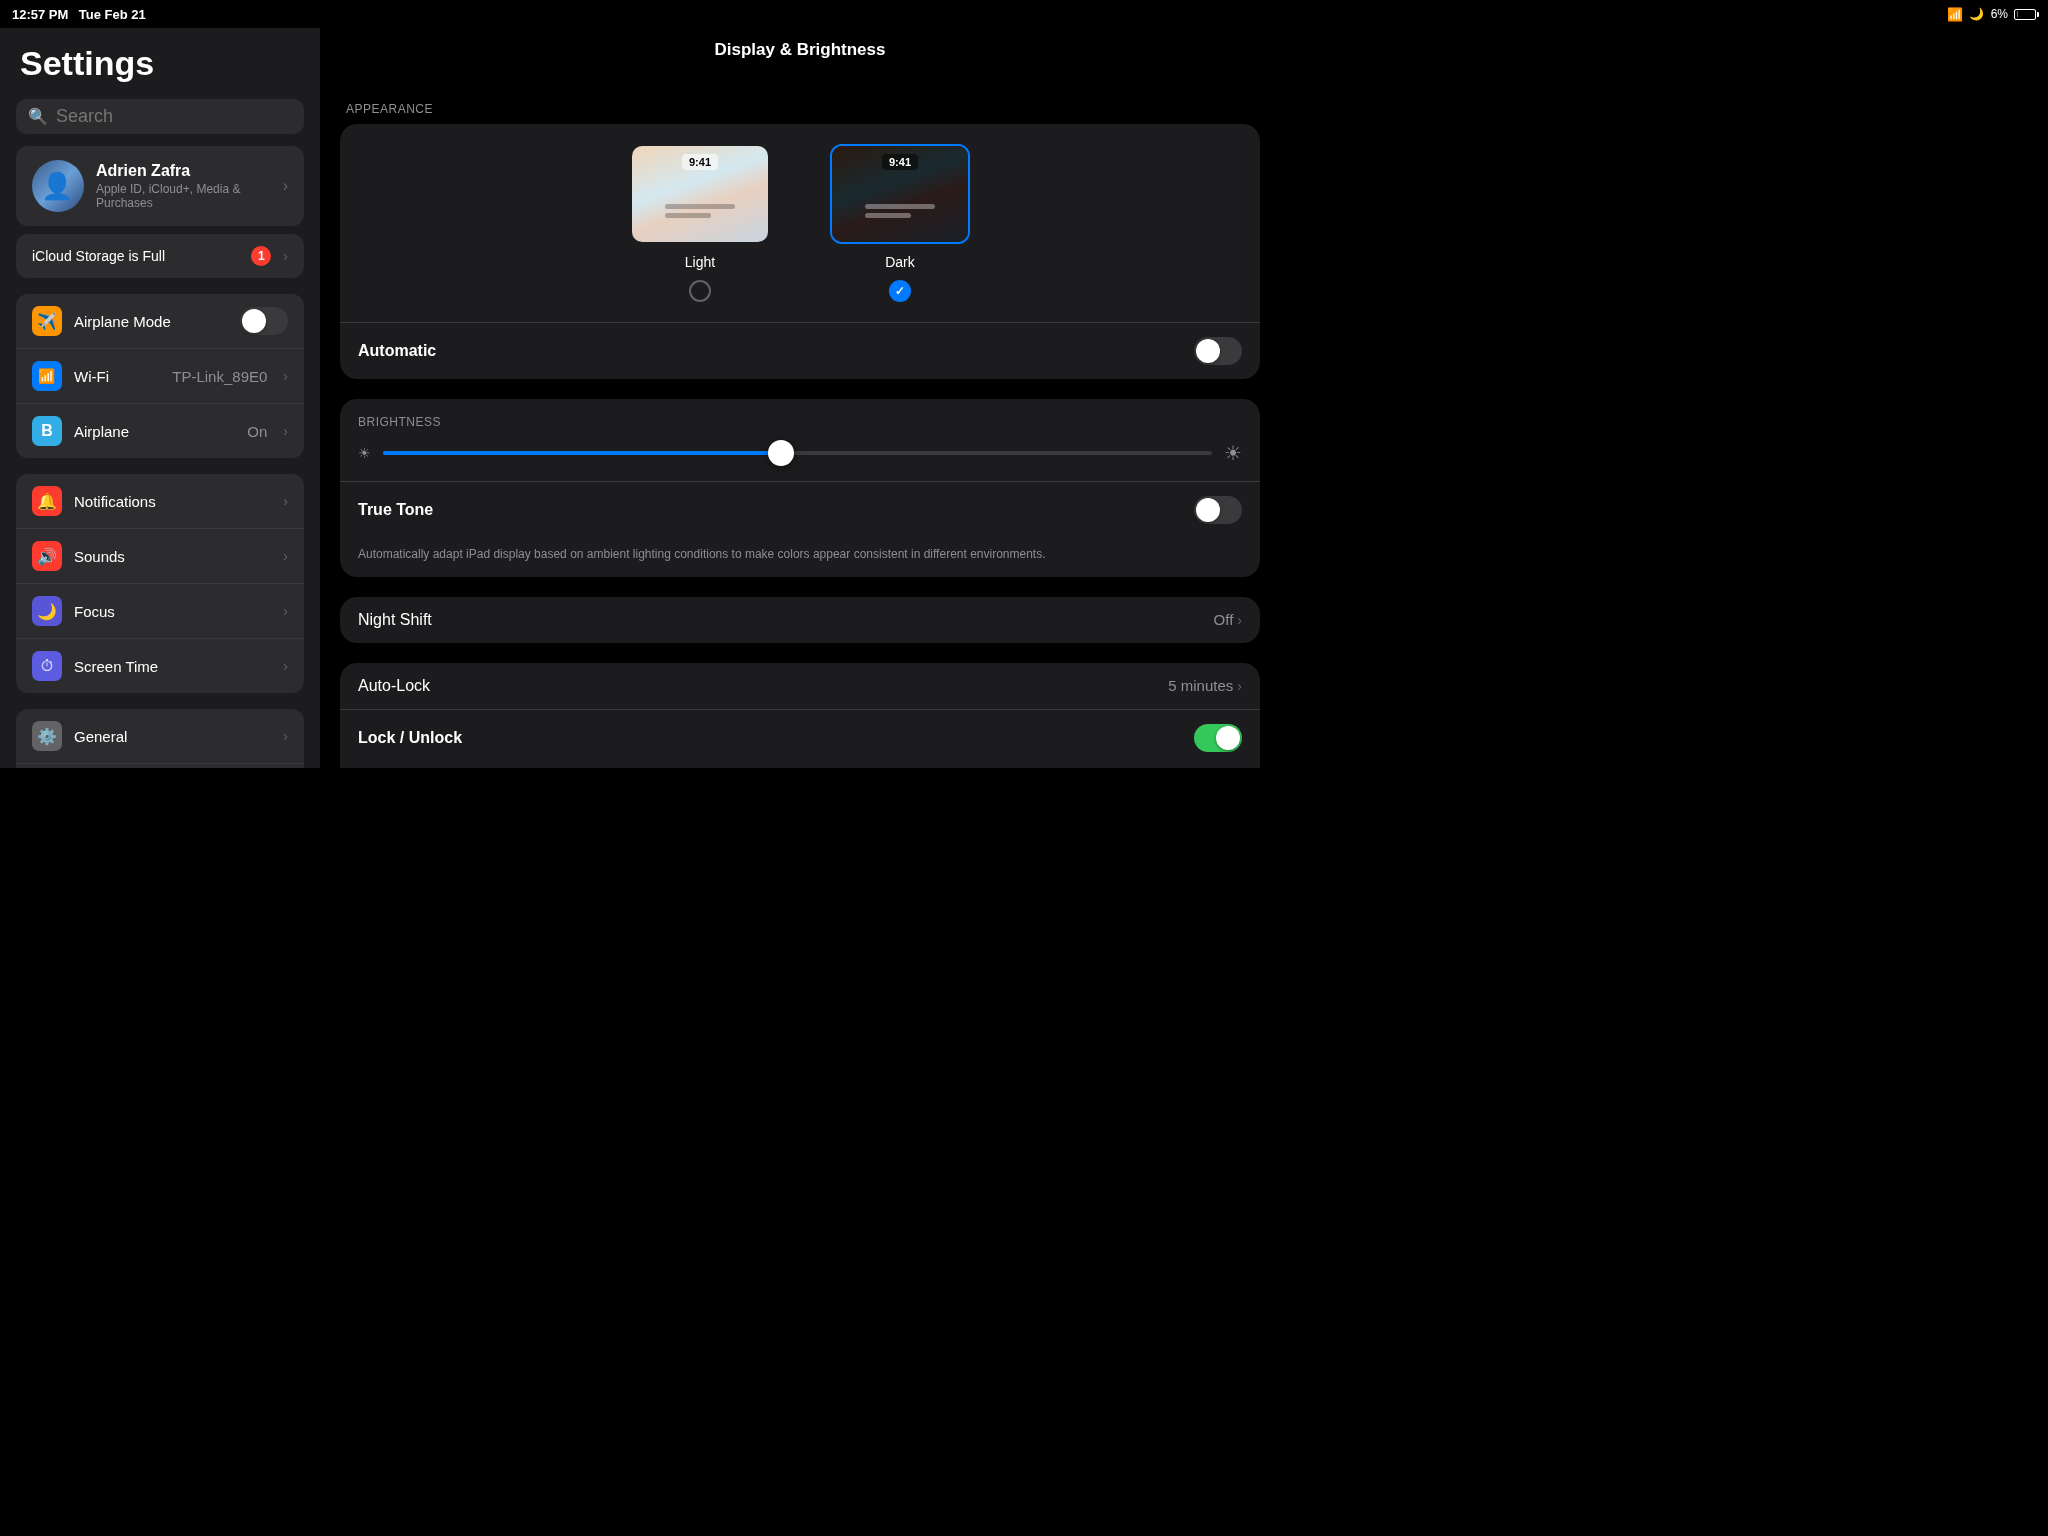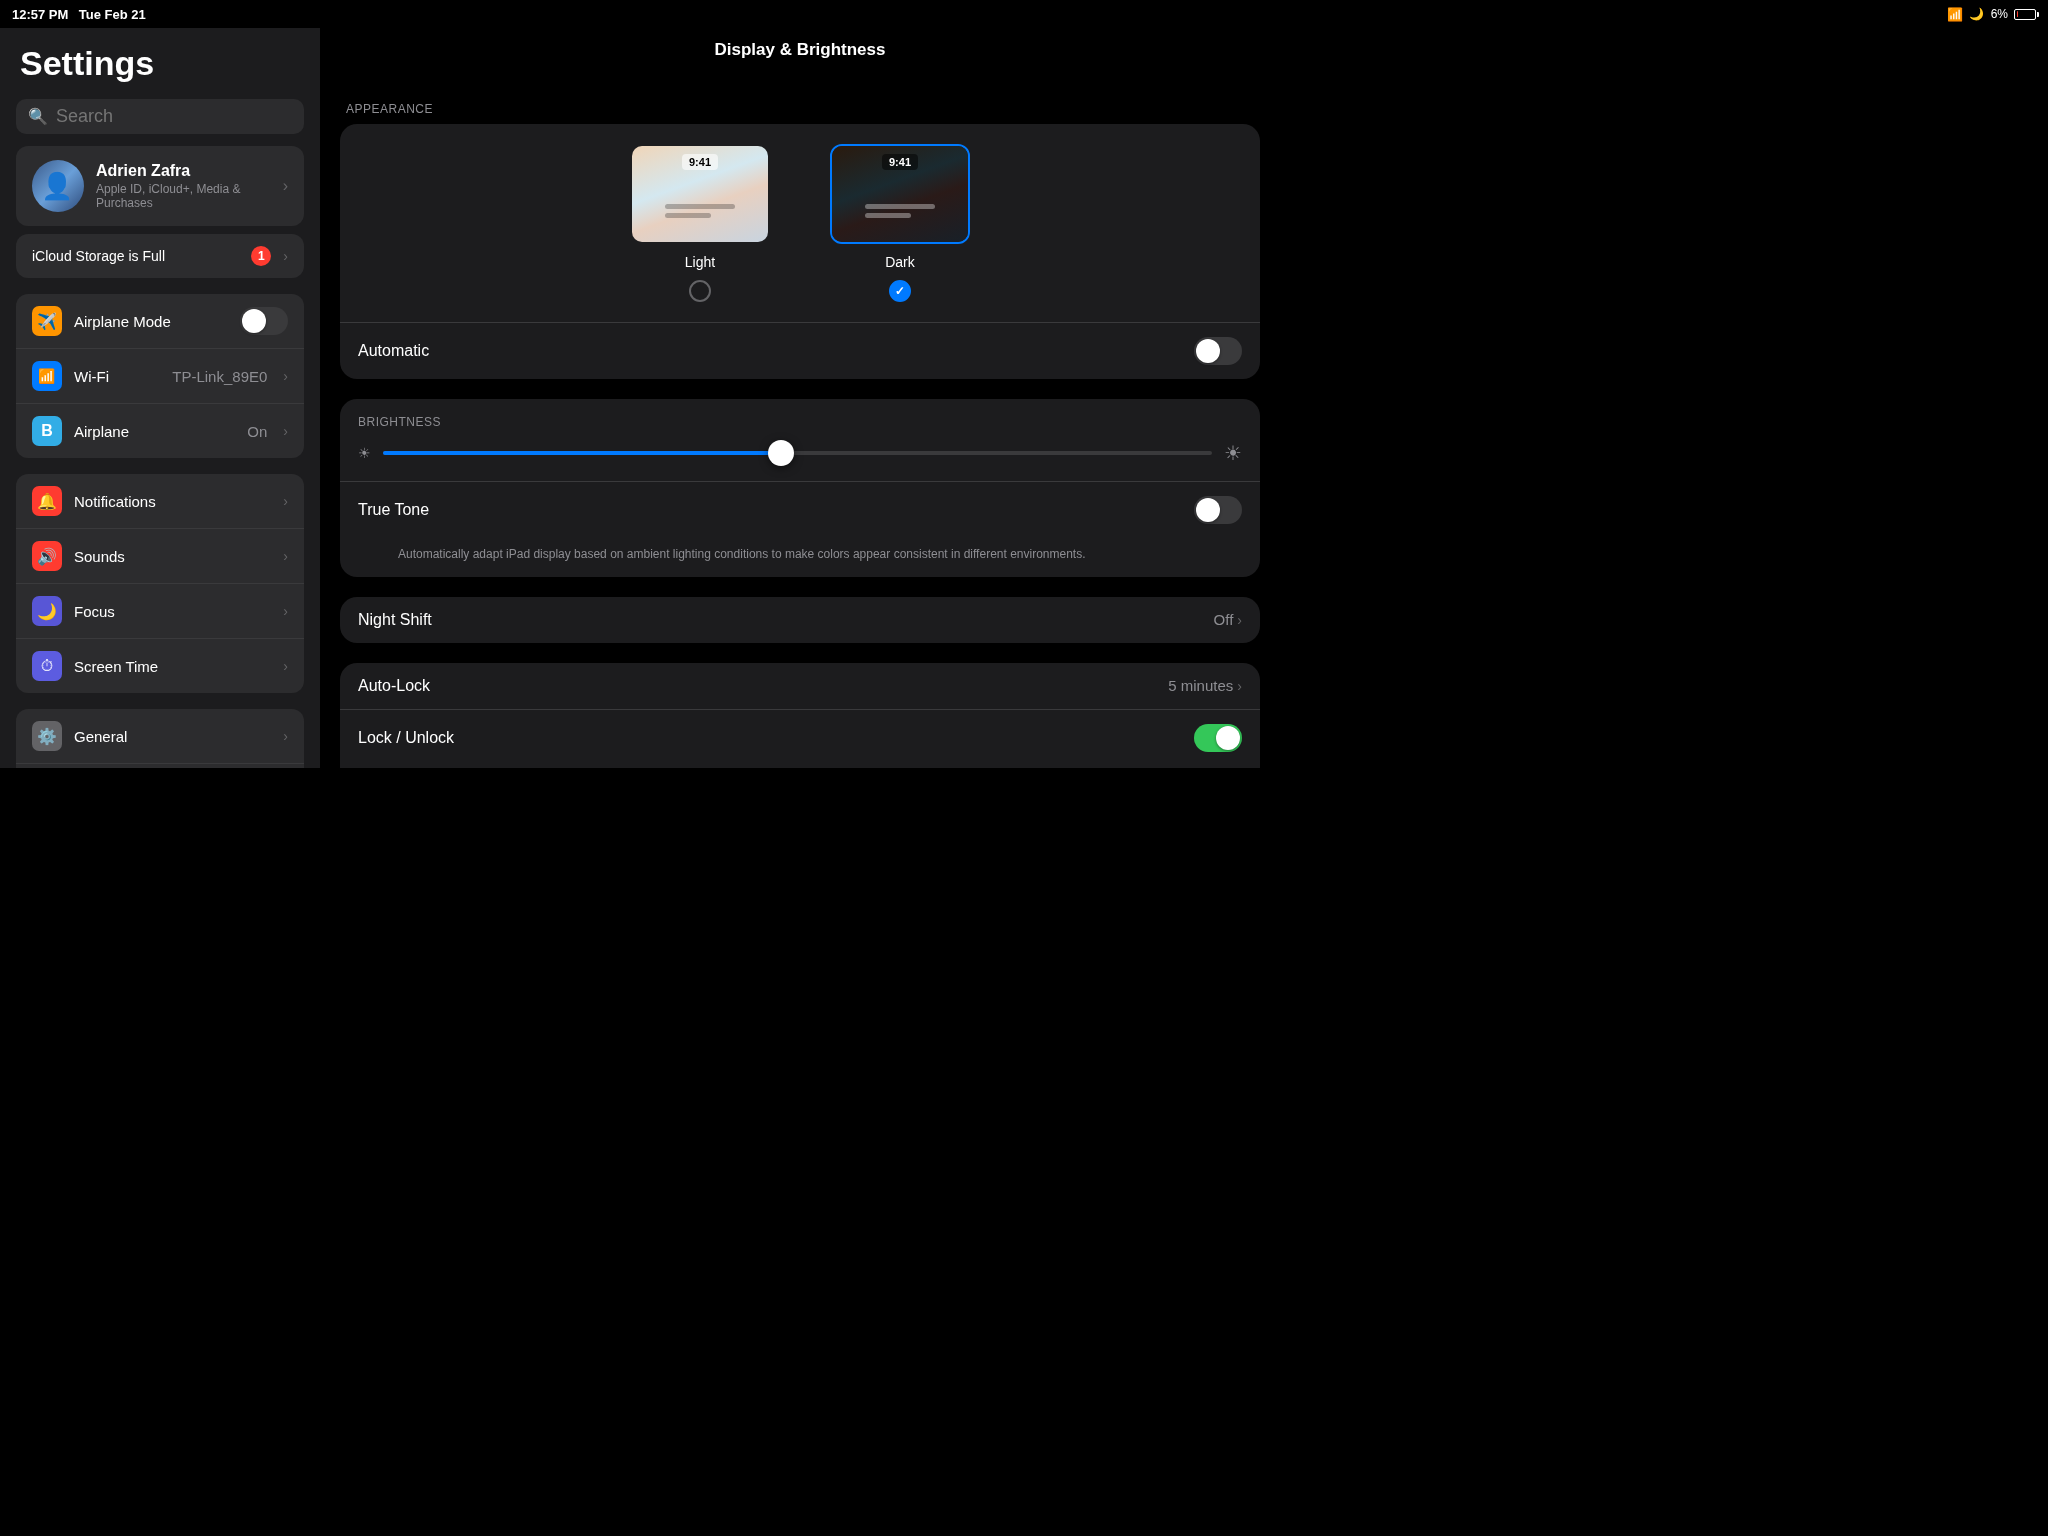--- a/index.html
+++ b/index.html
@@ -328,27 +328,27 @@
     .card-row {
       display: flex;
       align-items: center;
       padding: 14px 18px;
       border-top: 0.5px solid #3a3a3c;
     }
     .card-row-label {
       flex: 1;
       font-size: 16px;
       color: #fff;
+      font-weight: bold;
     }
     .card-row-description {
       padding: 8px 18px 14px;
       font-size: 12px;
       color: #8e8e93;
       line-height: 1.4;
-      margin-left: 40px;
     }
 
     
     .brightness-section {
       padding: 16px 18px;
     }
     .brightness-section-label {
       font-size: 12px;
       color: #8e8e93;
       letter-spacing: 0.5px;

